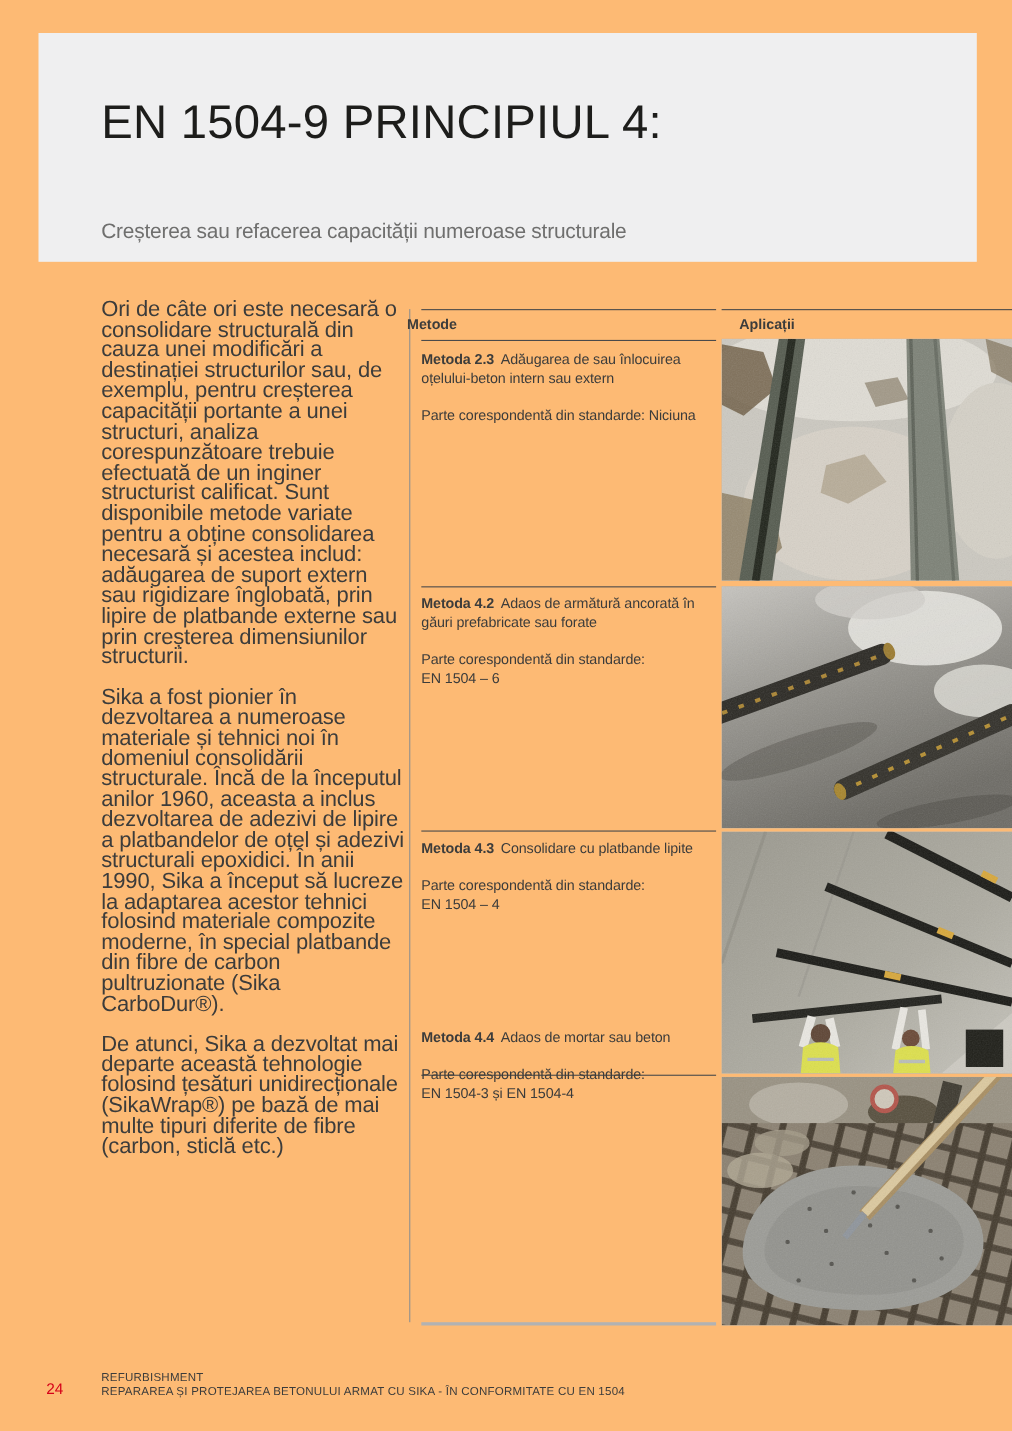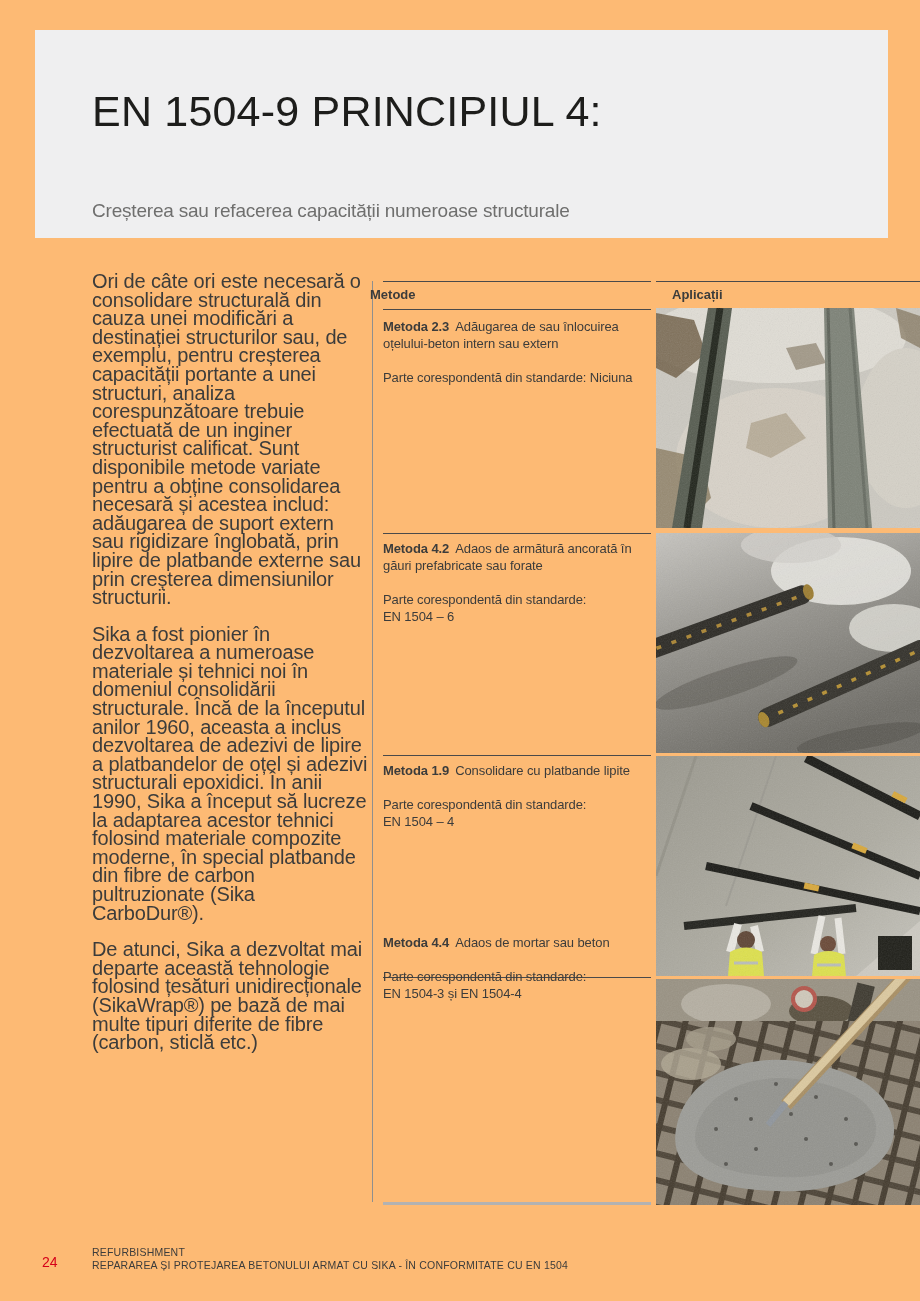--- a/index.html
+++ b/index.html
@@ -83,21 +83,21 @@
   <div class="method m2">
     <p class="m-title"><strong>Metoda 4.2</strong><span>Adaos de armătură ancorată în găuri prefabricate sau forate</span></p>
     <div class="m-std">
       <div>Parte corespondentă din standarde:</div>
       <div>EN 1504 – 6</div>
     </div>
   </div>
 
   <div class="rule r-m3"></div>
   <div class="method m3">
-    <p class="m-title"><strong>Metoda 1.9</strong><span>Consolidare cu platbande lipite</span></p>
+    <p class="m-title"><strong>Metoda 4.3</strong><span>Consolidare cu platbande lipite</span></p>
     <div class="m-std">
       <div>Parte corespondentă din standarde:</div>
       <div>EN 1504 – 4</div>
     </div>
   </div>
 
   <div class="rule r-m4"></div>
   <div class="method m4">
     <p class="m-title"><strong>Metoda 4.4</strong><span>Adaos de mortar sau beton</span></p>
     <div class="m-std">

